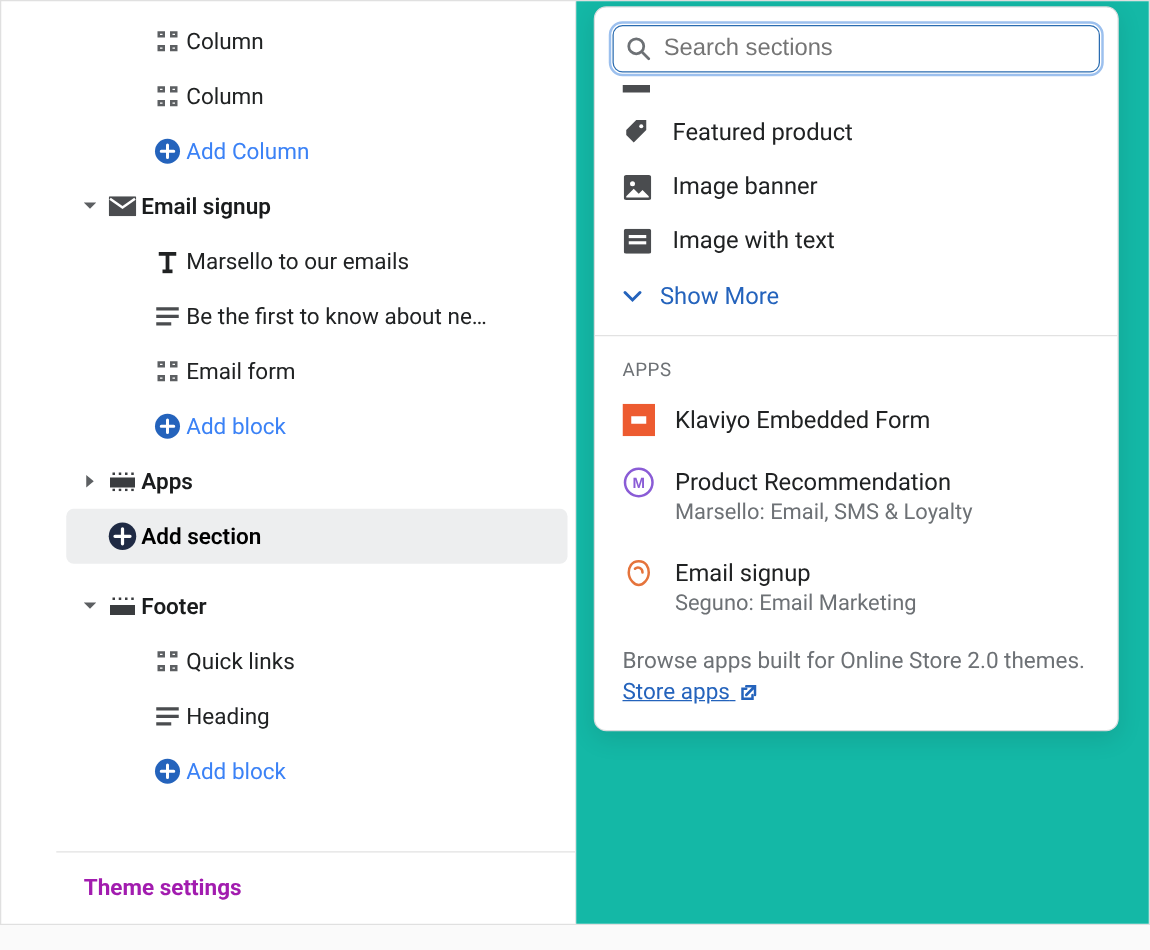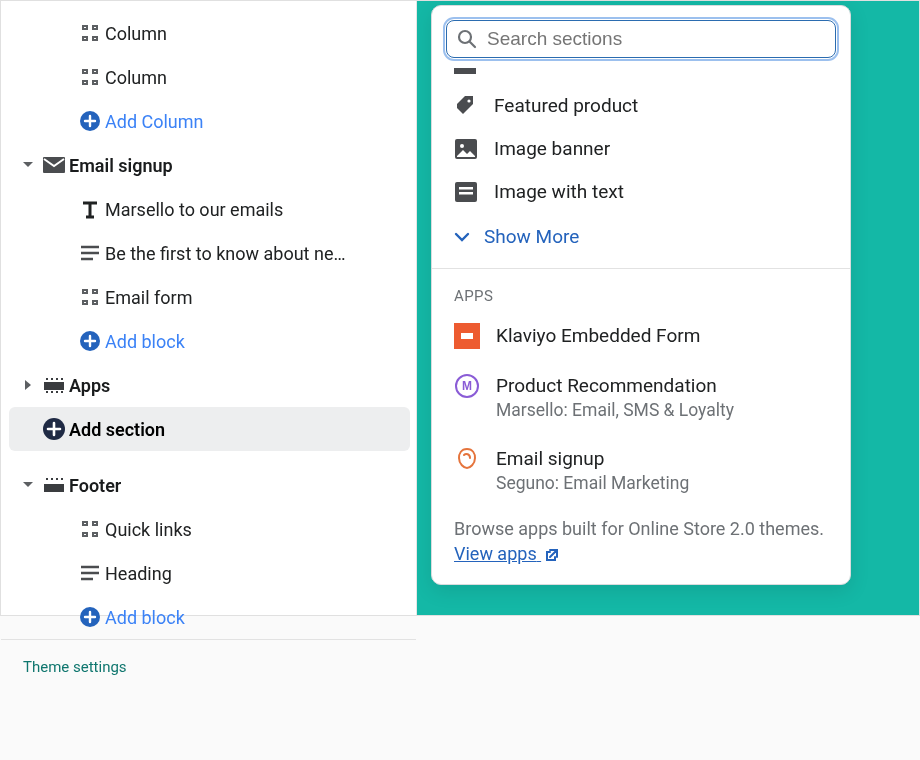--- a/index.html
+++ b/index.html
@@ -6,23 +6,24 @@
   body {
     font-family: -apple-system, BlinkMacSystemFont, "Segoe UI", Roboto, Helvetica, Arial, sans-serif;
     background: #fafafa;
     width: 920px;
     height: 760px;
     overflow: hidden;
   }
   .app {
     display: flex;
     width: 920px;
-    height: 616px;
+    height: 740px;
     border: 1px solid #e0e0e0;
     background: #fff;
+    padding-left: 44px;
   }
   
   .sidebar {
     width: 416px;
     border-right: 1px solid #e6e6e6;
     display: flex;
     flex-direction: column;
     justify-content: space-between;
     padding-top: 6px;
   }
@@ -41,23 +42,23 @@
   .row .lbl   { flex:1; white-space:nowrap; overflow:hidden; text-overflow:ellipsis; }
   .row.bold .lbl { font-weight:600; color:#1a1c1d;}
   .row.link .lbl { color:#3b82f6; }
   .row.indent1 { padding-left: 44px; }
   .row.active { background:#edeeef; }
   .row.addsection { font-weight:600; color:#000000; }
 
   .theme-settings {
     border-top:1px solid #e2e2e2;
     padding: 18px 22px;
-    font-size:15px;
-    font-weight:400;
-    color:#0f766e;
+    font-size:18px;
+    font-weight:700;
+    color:#a21caf;
   }
 
   
   .rightwrap {
     flex:1;
     position:relative;
     background:#14b8a6;
   }
   .popover {
     position:absolute;
@@ -85,21 +86,21 @@
   .searchbar input {
     border:none;
     outline:none;
     font-size:19px;
     color:#6d7175;
     flex:1;
     background:transparent;
   }
   .poprow {
     display:flex;
-    align-items:center;
+    align-items:flex-end;
     gap:16px;
     padding:10px 22px;
     font-size:19px;
     color:#202223;
   }
   .poprow .pico { width:24px; display:flex; justify-content:center; align-items:center; color:#4a4c4f;}
   .showmore { color:#2463bc; padding:12px 22px 20px 22px; display:flex; align-items:center; gap:14px; font-size:19px;}
   .section-divider { border-top:1px solid #e2e2e2; }
   .section-head {
     padding:18px 22px 8px 22px;
@@ -410,21 +411,21 @@
             </svg>
         </span>
         <div>
           <div class="atitle">Email signup</div>
           <div class="asub">Seguno: Email Marketing</div>
         </div>
       </div>
 
       <div class="footnote">
         <span>Browse apps built for Online Store 2.0 themes. </span>
-        <a href="#"><span>View apps</span>
+        <a href="#"><span>Store apps</span>
           <span style="display:inline-block;vertical-align:-2px;margin-left:4px;">
             <svg width="14" height="14" viewBox="0 0 14 14">
                 <path d="M5 2h7v7M12 2L5 9" fill="none" stroke="#2463bc" stroke-width="2" stroke-linecap="round"></path>
                 <path d="M10 9v3H2V4h3" fill="none" stroke="#2463bc" stroke-width="2" stroke-linecap="round"></path>
               </svg>
           </span>
         </a>
       </div>
 
     </div>

